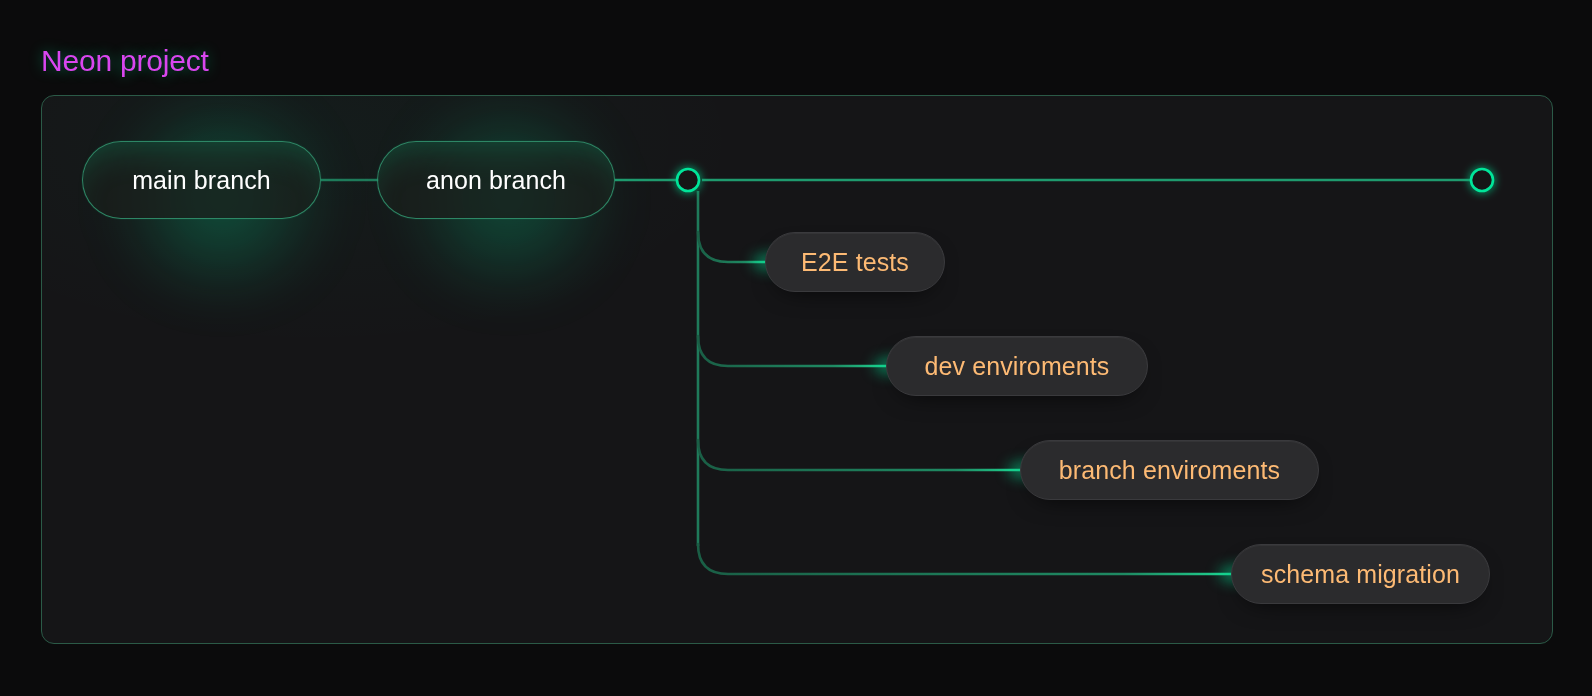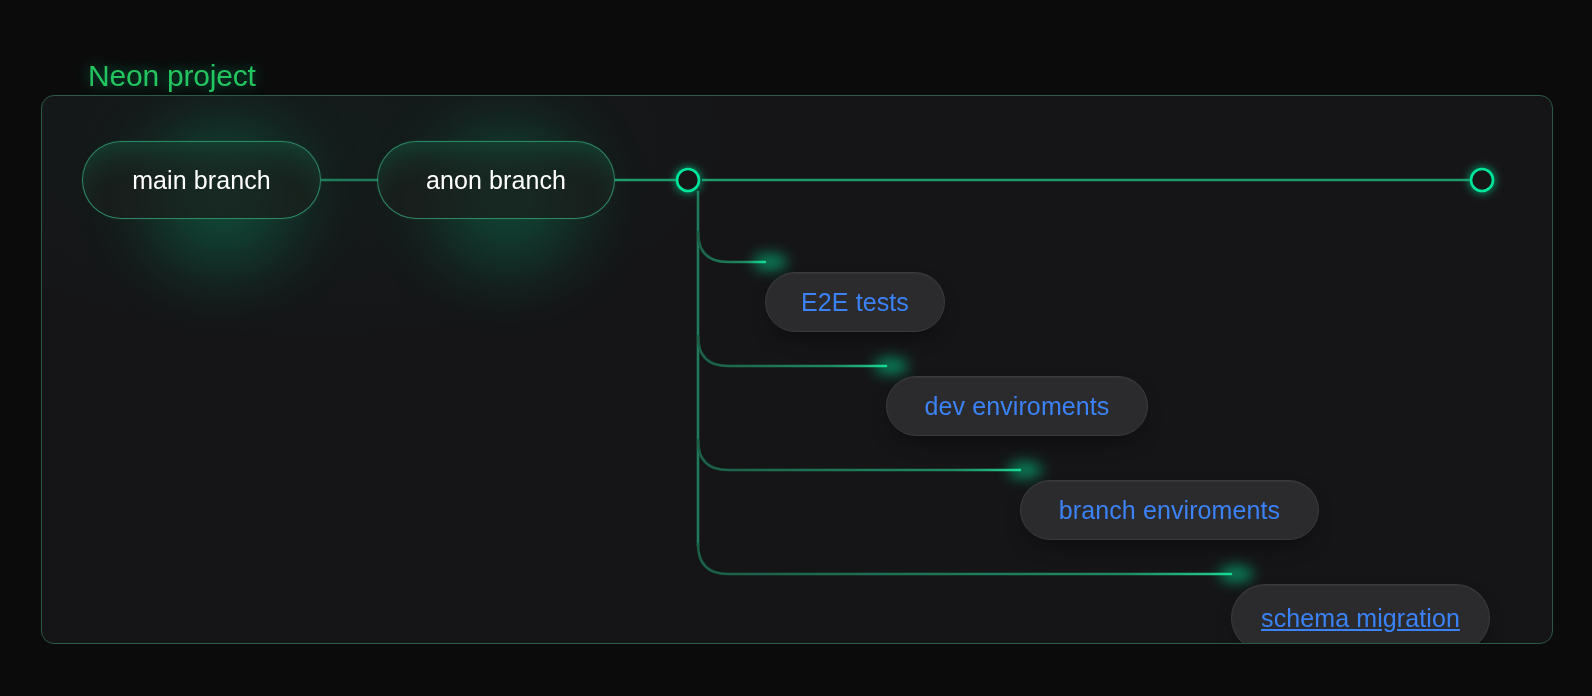--- a/index.html
+++ b/index.html
@@ -21,28 +21,27 @@
     position: relative;
     width: 1592px;
     height: 696px;
     background: #0b0b0c;
   }
 
   
   #page-title {
     position: absolute;
     left: 41px;
-    top: 56px;
+    top: 41px;
     font-size: 30px;
     line-height: 40px;
     letter-spacing: -0.2px;
-    color: #22c55e;
+    color: #d946ef;
     text-shadow: 0 0 14px rgba(0, 229, 153, 0.45);
     white-space: nowrap;
-    margin-left: 47px;
   }
 
   
   #diagram-card {
     position: absolute;
     left: 41px;
     top: 95px;
     width: 1512px;
     height: 549px;
     background: #151517;
@@ -97,25 +96,24 @@
     border: 1px solid rgba(53, 170, 125, 0.75);
     box-shadow:
       0 0 0 1px rgba(0, 229, 153, 0.05),
       inset 0 22px 40px -24px rgba(0, 229, 153, 0.30);
     color: #ffffff;
   }
 
   .pill.secondary {
     background: #2b2b2d;
     border: 1px solid #3a3a3d;
-    color: #3b82f6;
+    color: #fdba74;
     box-shadow:
       inset 0 1px 0 rgba(255,255,255,0.045),
       0 10px 26px -14px rgba(0,0,0,0.9);
-    margin-top: 40px;
   }
 
   
   .tip-glow {
     position: absolute;
     width: 34px;
     height: 16px;
     border-radius: 50%;
     background: rgba(0, 229, 153, 0.55);
     filter: blur(7px);
@@ -198,18 +196,18 @@
     <div class="pill secondary" style="left:844px; top:240px; width:262px; height:60px;align-items:center;">
       <span>dev enviroments</span>
     </div>
 
     <div class="tip-glow" style="left:966px; top:366px;"></div>
     <div class="pill secondary" style="left:978px; top:344px; width:299px; height:60px;">
       <span>branch enviroments</span>
     </div>
 
     <div class="tip-glow" style="left:1177px; top:470px;"></div>
-    <div class="pill secondary" style="left:1189px; top:448px; width:259px; height:68px;text-decoration:underline;">
+    <div class="pill secondary" style="left:1189px; top:448px; width:259px; height:60px;">
       <span>schema migration</span>
     </div>
 
   </div>
 </div>
 
 </body></html>

